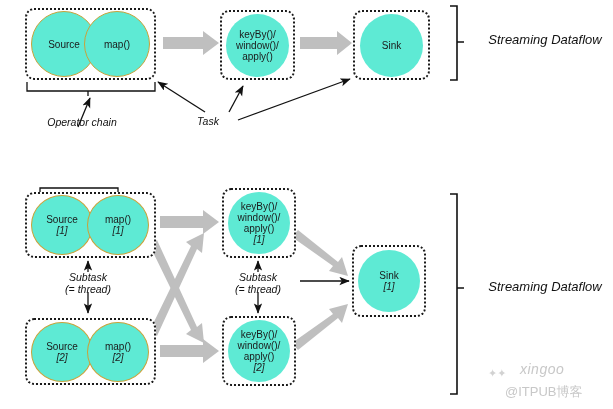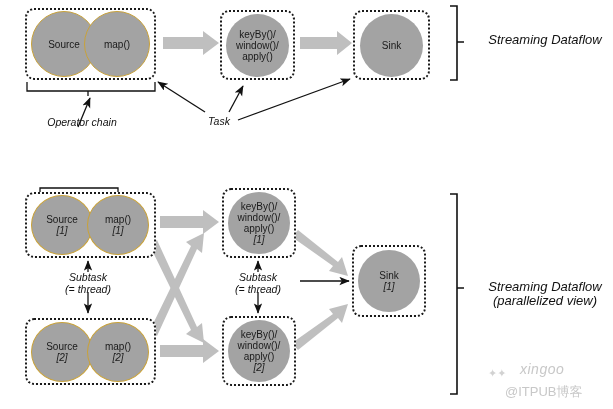--- a/index.html
+++ b/index.html
@@ -28,21 +28,21 @@
     position: absolute;
     border: 2px dotted #1a1a1a;
     border-radius: 9px;
     background: #ffffff;
     box-sizing: border-box;
   }
 
   
   .op {
     position: absolute;
-    background: #a3a3a3;
+    background: #5eead4;
     border: 1px solid #C9A23A;
     border-radius: 50%;
     box-sizing: border-box;
     display: flex;
     flex-direction: column;
     align-items: center;
     justify-content: center;
     text-align: center;
     color: #1a1a1a;
     font-size: 10px;
@@ -186,21 +186,21 @@
 
   <div class="taskbox" style="left:353px; top:10px; width:77px; height:70px;">
   </div>
   <div class="op noborder" style="left:360px; top:14px; width:63px; height:63px;">
     <span class="ln">Sink</span>
   </div>
 
   <div class="lbl ctr" style="left:82px; top:116px;">
     <span>Operator chain</span>
   </div>
-  <div class="lbl ctr" style="left:219px; top:115px;">
+  <div class="lbl ctr" style="left:208px; top:115px;">
     <span>Task</span>
   </div>
 
   <div class="side-lbl" style="left:545px; top:33px;">
     <span>Streaming Dataflow</span><br>
   </div>
 
   <div class="taskbox" style="left:25px; top:192px; width:131px; height:66px;">
   </div>
   <div class="op" style="left:31px; top:195px; width:62px; height:60px;">
@@ -252,21 +252,20 @@
     <span>Subtask</span><br>
     <span>(= thread)</span>
   </div>
   <div class="lbl ctr" style="left:258px; top:271px;">
     <span>Subtask</span><br>
     <span>(= thread)</span>
   </div>
 
   <div class="side-lbl" style="left:545px; top:280px;">
     <span>Streaming Dataflow</span><br>
-    <span>(parallelized view)</span>
   </div>
 
   <div class="wm-dots" style="left:488px; top:367px;">✦✦</div>
   <div class="watermark wm-main" style="left:520px; top:361px;">
     <span>xingoo</span>
   </div>
   <div class="watermark wm-sub" style="left:505px; top:383px;">
     <span>@ITPUB博客</span>
   </div>
 

